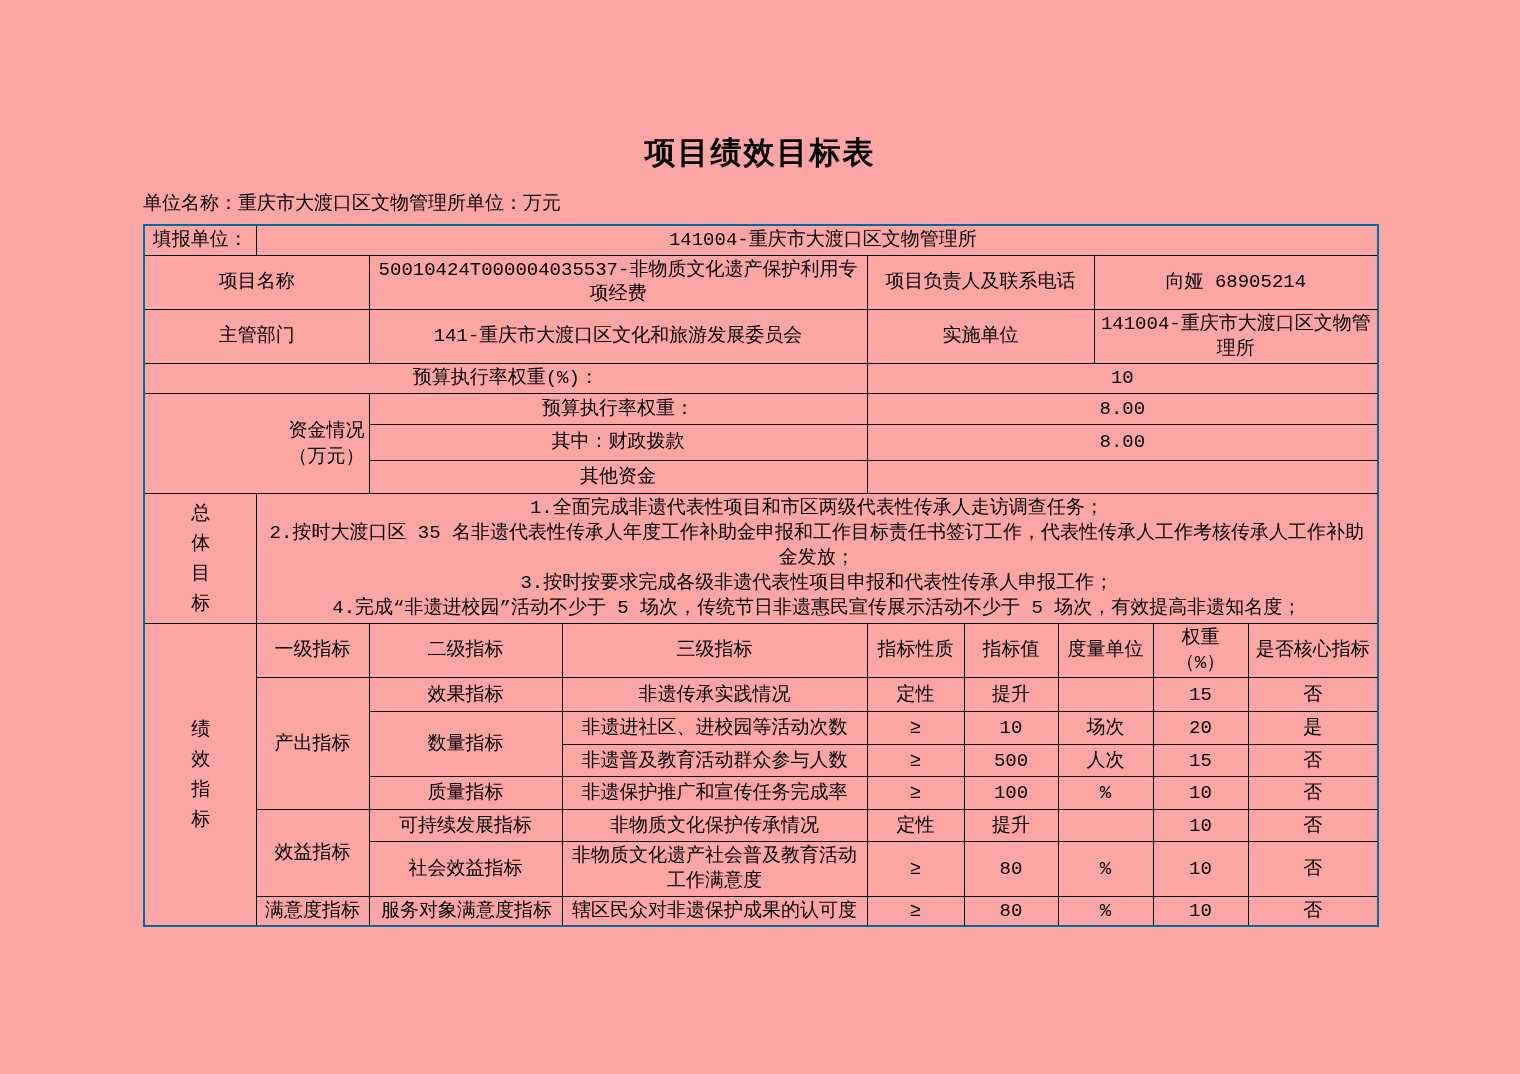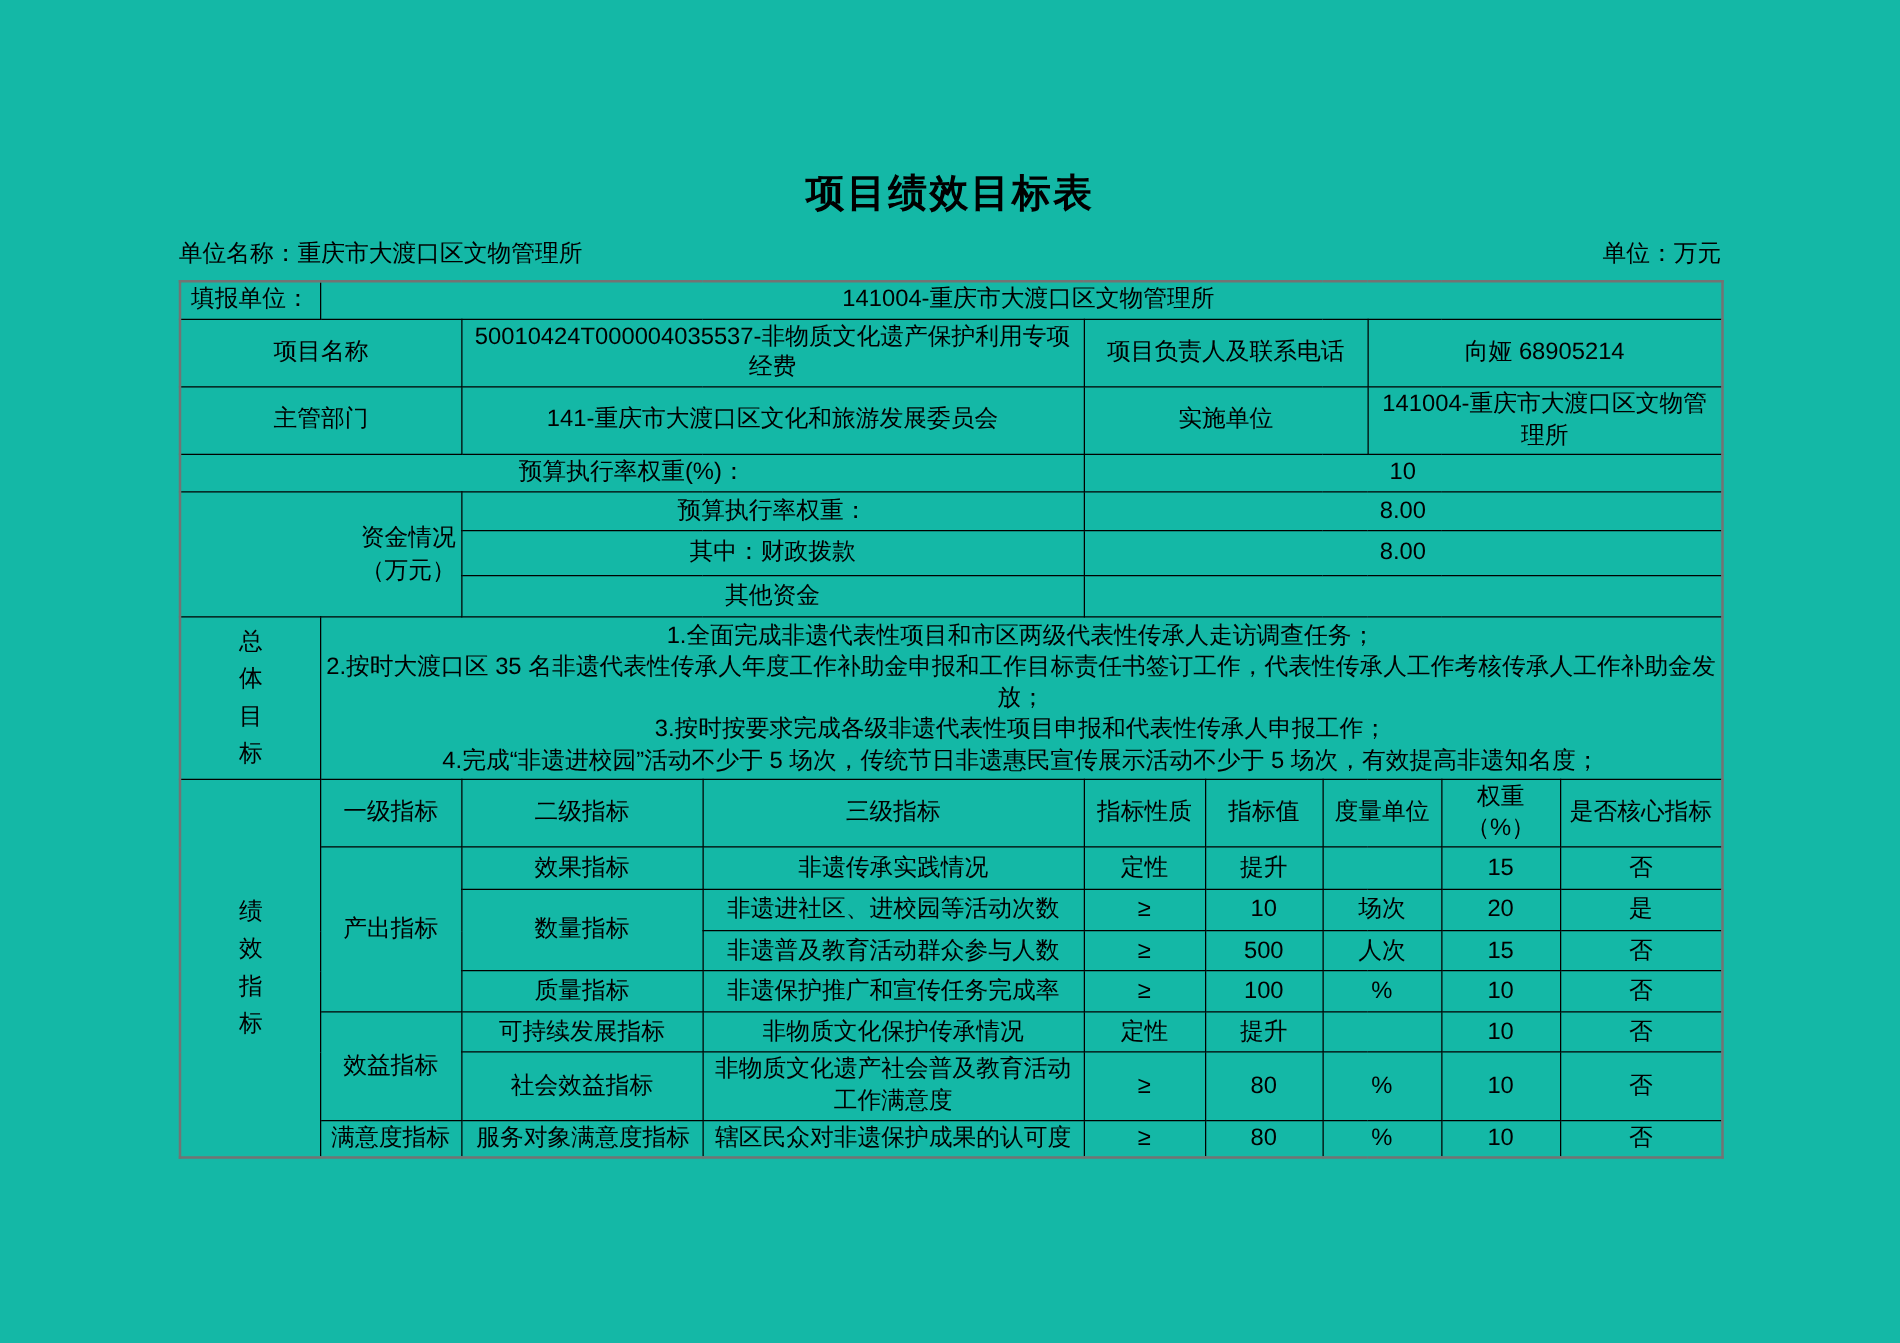--- a/index.html
+++ b/index.html
@@ -1,29 +1,29 @@
 <!DOCTYPE html>
 <html><head>
 <meta charset="utf-8">
 <style>
   html,body { margin:0; padding:0; background:#fff; }
   .page {
-    position:relative; width:1520px; height:1074px; background:#14b8a6;
-    font-family:Liberation Sans, sans-serif; color:#000;
+    position:relative; width:1520px; height:1074px; background:#fca5a5;
+    font-family:Liberation Mono, monospace; color:#000;
   }
   .content { position:absolute; left:143px; top:138px; width:1234px; }
   .doc-title {
     font-size:31px; font-weight:bold; text-align:center;
     margin:0 0 21px 0; letter-spacing:2px; line-height:1.1;
   }
   .meta-row {
-    display:flex; justify-content:space-between; align-items:flex-end;
+    display:flex; align-items:flex-end;
     font-size:19px; margin-bottom:8px; line-height:1.2;
   }
-  table.main { border-collapse:collapse; table-layout:fixed; width:1234px; border:2px solid #737373; }
+  table.main { border-collapse:collapse; table-layout:fixed; width:1234px; border:2px solid #0369a1; }
   table.main td {
     border:1px solid #000; font-size:19px; text-align:center;
     vertical-align:middle; padding:2px 4px; line-height:1.3; overflow:hidden;
   }
   td.ta-l { text-align:left; padding-left:8px; padding-right:6px; }
   td.ta-r { text-align:right; padding-right:8px; }
   td.goal-cell { text-align:left; padding:4px 8px 4px 7px; vertical-align:middle; }
   .goal-line { line-height:25px; }
   .vtext {
     width:20px; margin:0 auto; word-break:break-all; line-break:anywhere;

